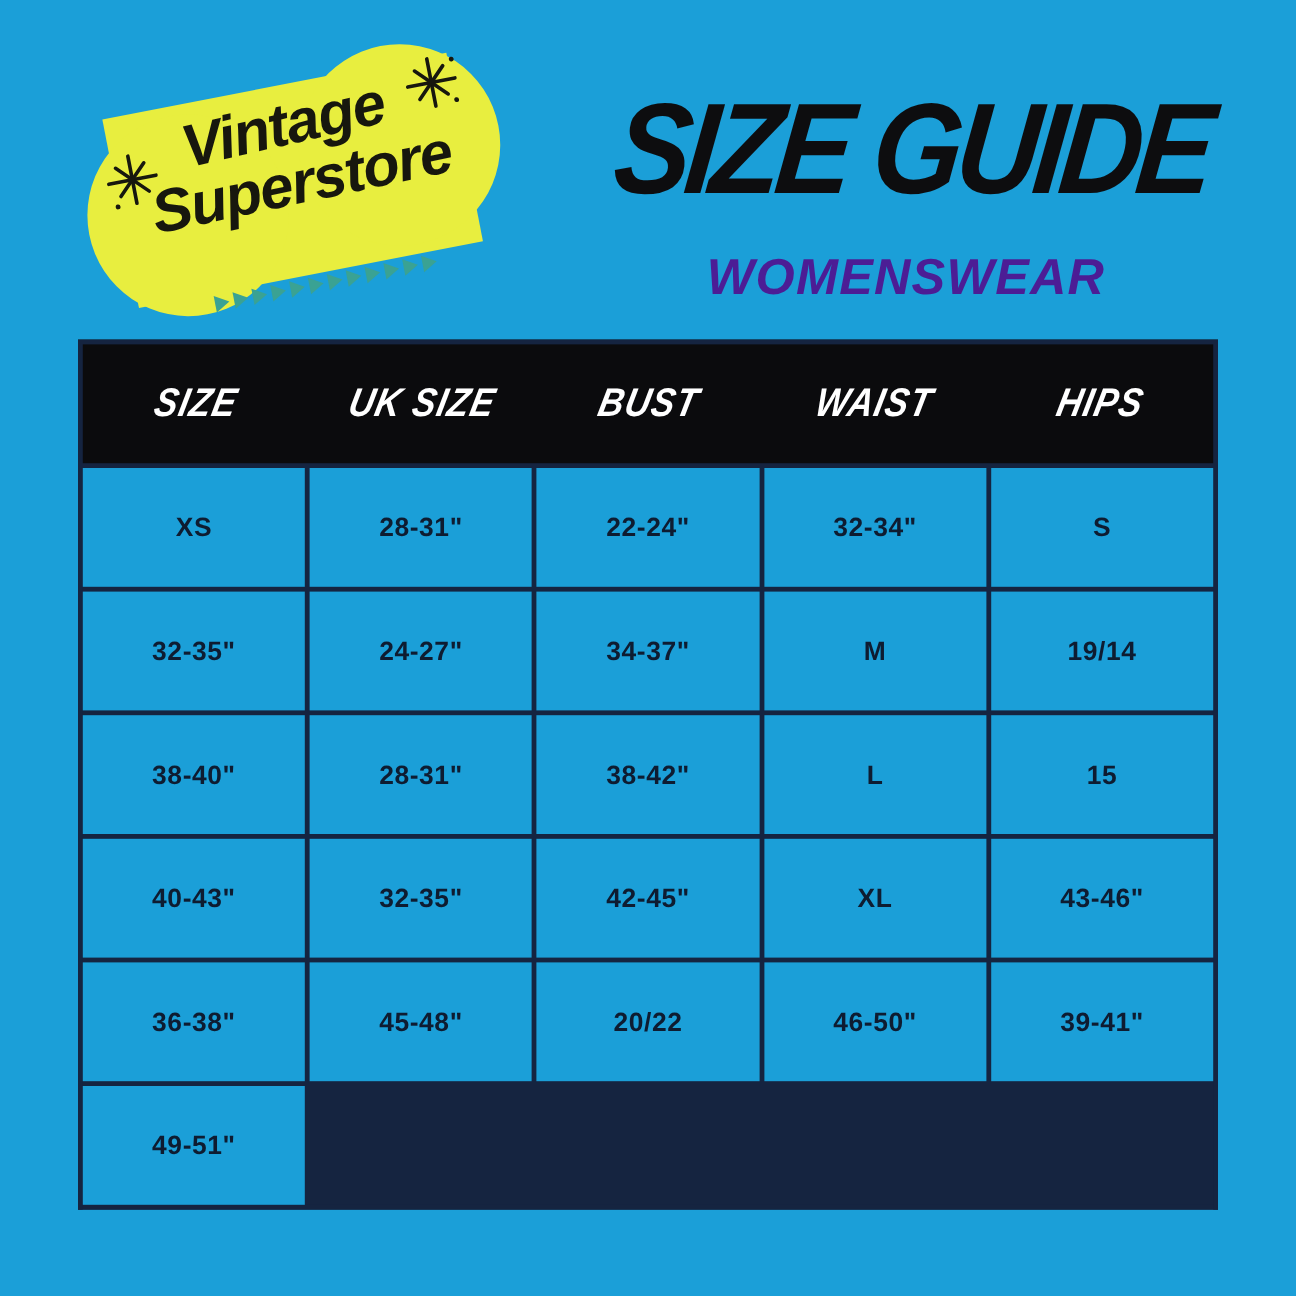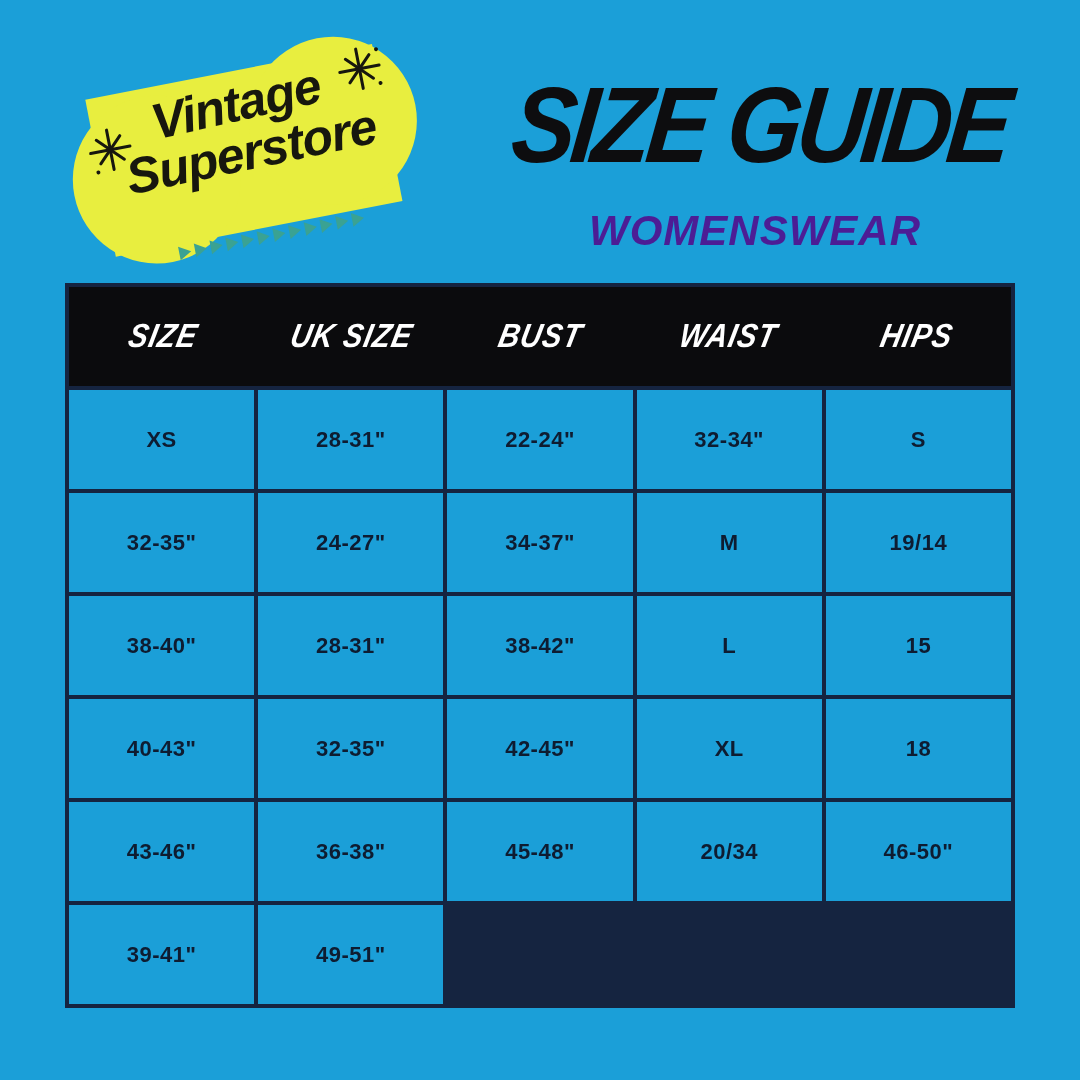--- a/index.html
+++ b/index.html
@@ -155,25 +155,24 @@
       <div class="td">28-31"</div>
       <div class="td">38-42"</div>
 
       <div class="td">L</div>
       <div class="td">15</div>
       <div class="td">40-43"</div>
       <div class="td">32-35"</div>
       <div class="td">42-45"</div>
 
       <div class="td">XL</div>
-      <div class="td">18</div>
       <div class="td">43-46"</div>
       <div class="td">36-38"</div>
       <div class="td">45-48"</div>
 
-      <div class="td">20/34</div>
+      <div class="td">20/22</div>
       <div class="td">46-50"</div>
       <div class="td">39-41"</div>
       <div class="td">49-51"</div>
     </div>
   </div>
 
 </div>
 
 </body></html>

